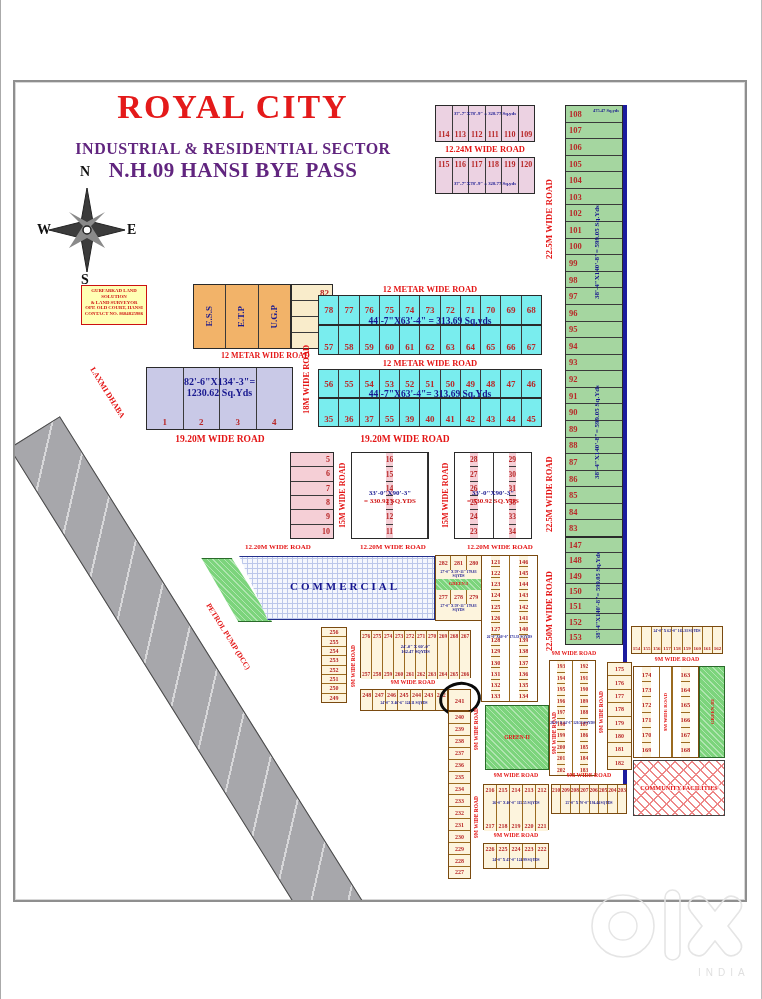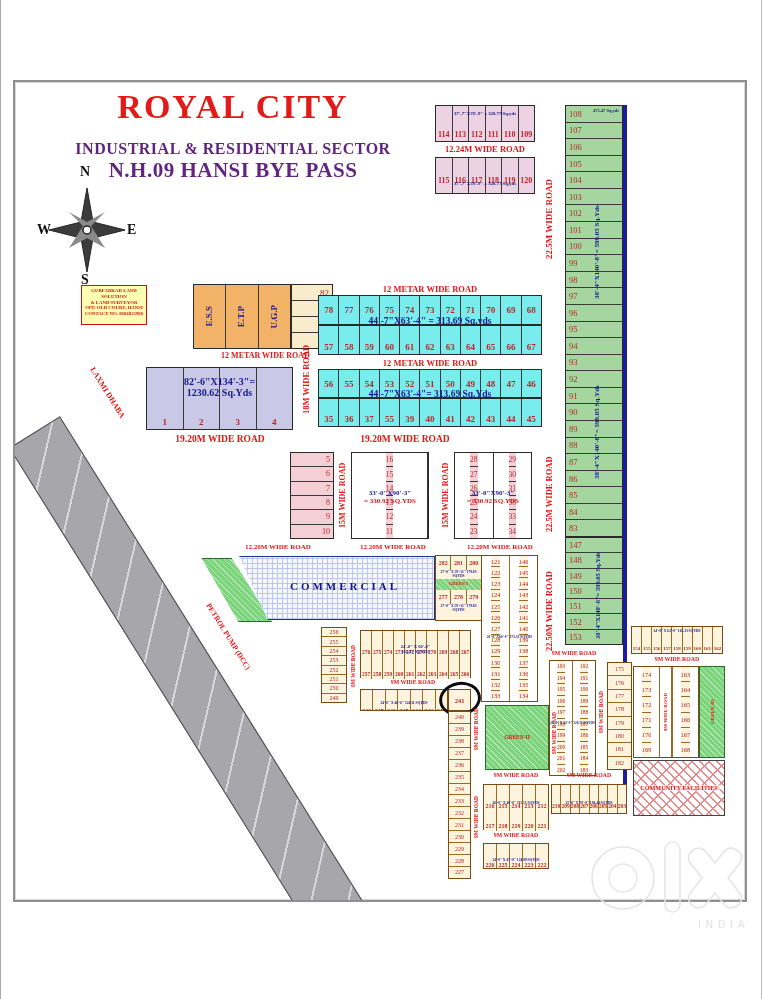--- a/index.html
+++ b/index.html
@@ -11,29 +11,29 @@
   .frame{left:12px;top:80px;width:734px;height:822px;border:2px solid #8f8f8f;
          box-shadow:inset 0 0 0 1px #d8d8d8;background:#fff;overflow:hidden}
   .rl{color:#e41616;font-weight:700;text-align:center;line-height:1}
   .vl{writing-mode:vertical-rl;transform:rotate(180deg);display:flex;align-items:center;
       justify-content:center;color:#e41616;font-weight:700;text-align:center;line-height:1}
   .dim{color:#17178f;font-weight:700;text-align:center;line-height:1.15}
   .dimv{writing-mode:vertical-rl;transform:rotate(180deg);display:flex;align-items:center;
         justify-content:center;color:#17178f;font-weight:700;line-height:1.1;text-align:center}
   .red{color:#d11414}
   .prow{display:flex;border:1.3px solid #2a2a2a;color:#b82828;font-weight:700}
-  .pcol{display:flex;flex-direction:column;color:#b82828;font-weight:400}
+  .pcol{display:flex;flex-direction:column;color:#b82828;font-weight:700}
   .prow>div,.pcol>div{flex:1;display:flex;align-items:center;justify-content:center;
       min-width:0;min-height:0;overflow:hidden}
   .prow>div:not(:last-child){border-right:1px solid #3a3a3a}
   .pcol>div:not(:last-child){border-bottom:1px solid #3a3a3a}
   .bordered{border:1.3px solid #2a2a2a}
   .nb{border:none}
   .num-bot>div{align-items:flex-end;padding-bottom:2px}
-  .num-top>div{align-items:flex-start;padding-top:18px}
+  .num-top>div{align-items:flex-start;padding-top:2px}
   .num-left>div{justify-content:flex-start;padding-left:3px}
   .num-right>div{justify-content:flex-end;padding-right:3px}
   .cyanbg>div{background:#79edee}
   .pinktop>div{background:#ecd2e2}
   .greenbg>div{background:#a5d6a0}
   .pinkbg>div{background:#f5cfd6}
   .lavbg>div{background:#c9c9e7}
   .creambg>div{background:#fdf4dd}
   .cream2>div{background:#f9eccb}
   .orangebg>div{background:#f2b369}
@@ -560,21 +560,21 @@
         <div>207</div>
         <div>206</div>
         <div>205</div>
         <div>204</div>
         <div>203</div>
       </div>
     <div class="abs dim" style="left:536px;top:719px;width:76px;font-size:3.6px">25'-0" X 70'-0" 194.44 SQYDS</div>
 
   </div>
 
-  <div class="abs wm" style="left:582px;top:836px;width:172px;height:100px">
+  <div class="abs wm" style="left:582px;top:884px;width:172px;height:100px">
     <svg width="172" height="100" viewBox="0 0 172 100">
       <circle cx="40" cy="42" r="31" fill="none" stroke="#e4e4e4" stroke-width="1.6"></circle>
       <circle cx="40" cy="42" r="14" fill="none" stroke="#e4e4e4" stroke-width="1.4"></circle>
       <rect x="82" y="6" width="15" height="70" rx="7.5" fill="none" stroke="#e4e4e4" stroke-width="1.6"></rect>
       <g fill="none" stroke="#e4e4e4" stroke-width="1.6">
         <path d="M108,28 q-6,-8 2,-14 q8,-5 14,3 l8,10 l8,-10 q6,-8 14,-3 q8,6 2,14 l-11,14 l11,14 q6,8 -2,14 q-8,5 -14,-3 l-8,-10 l-8,10 q-6,8 -14,3 q-8,-6 -2,-14 l11,-14 z"></path>
       </g>
       <text x="115" y="92" font-family="Liberation Sans, sans-serif" font-size="10" letter-spacing="5" fill="#dedede">INDIA</text>
     </svg>
   </div>

